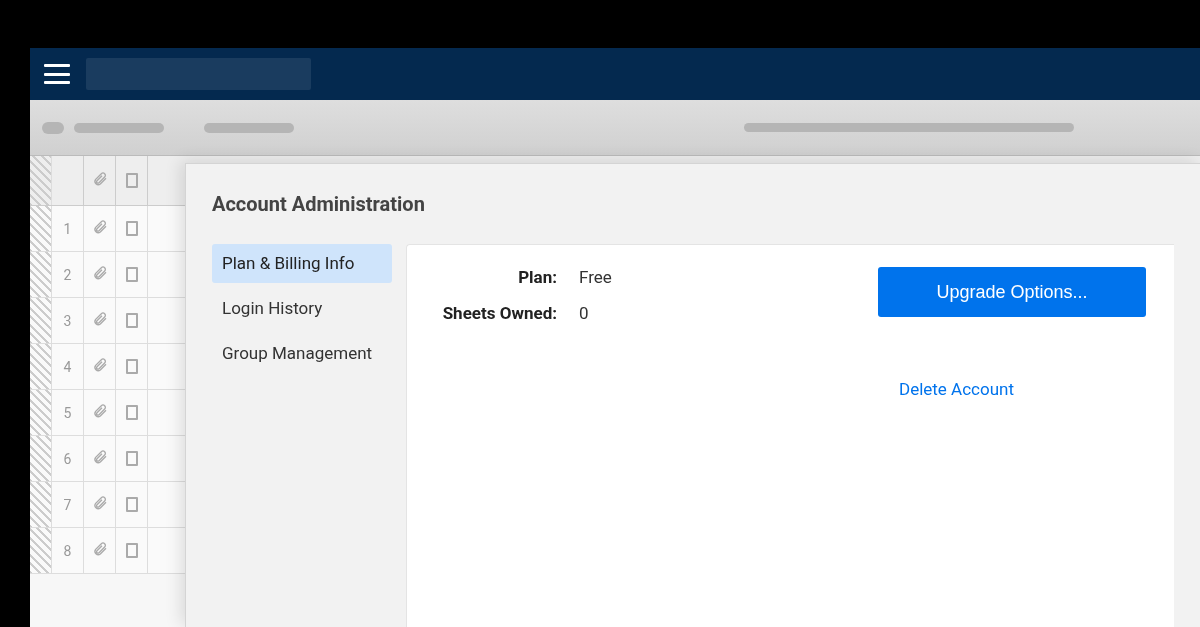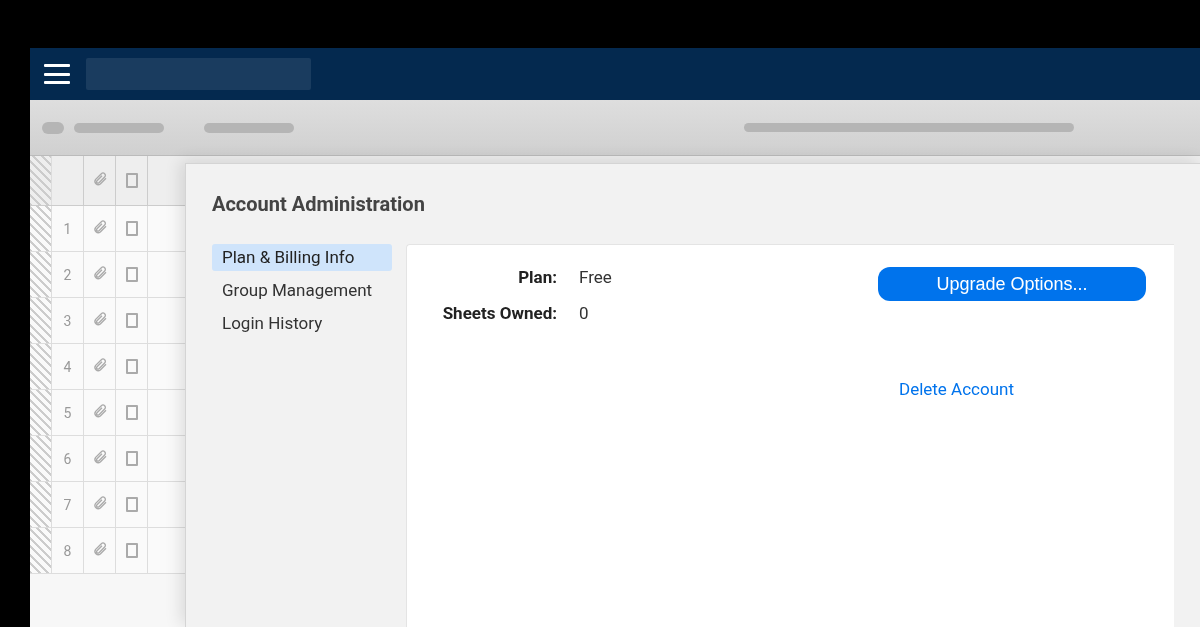--- a/index.html
+++ b/index.html
@@ -161,21 +161,21 @@
     flex: 1;
     min-height: 0;
   }
   .modal-nav {
     width: 180px;
     display: flex;
     flex-direction: column;
     gap: 0;
   }
   .nav-item {
-    padding: 2px 10px;
+    padding: 8px 10px;
     font-size: 17px;
     color: #333;
     cursor: pointer;
     border-radius: 3px;
     line-height: 1.35;
   }
   .nav-item.selected {
     background: #cfe4fb;
     color: #222;
   }
@@ -207,25 +207,25 @@
   .info-value {
     font-size: 17px;
     color: #333;
     padding-left: 14px;
   }
   .upgrade-btn {
     position: absolute;
     top: 22px;
     right: 28px;
     width: 268px;
-    height: 34px;
+    height: 50px;
     background: #0073ec;
     color: #fff;
     border: none;
-    border-radius: 12px;
+    border-radius: 3px;
     font-size: 18px;
     cursor: pointer;
     display: flex;
     align-items: center;
     justify-content: center;
   }
   .delete-link {
     position: absolute;
     top: 134px;
     right: 160px;
@@ -380,22 +380,22 @@
       </div>
   </div>
 
 </div>
 
 <div class="modal">
   <div class="modal-title">Account Administration</div>
   <div class="modal-body">
     <div class="modal-nav" id="modal-nav">
         <div class="nav-item selected">Plan &amp; Billing Info</div>
+        <div class="nav-item">Login History</div>
         <div class="nav-item">Group Management</div>
-        <div class="nav-item">Login History</div>
       </div>
     <div class="content-panel">
       <div class="info-row">
         <div class="info-label">Plan:</div>
         <div class="info-value">Free</div>
       </div>
       <div class="info-row">
         <div class="info-label">Sheets Owned:</div>
         <div class="info-value">0</div>
       </div>

